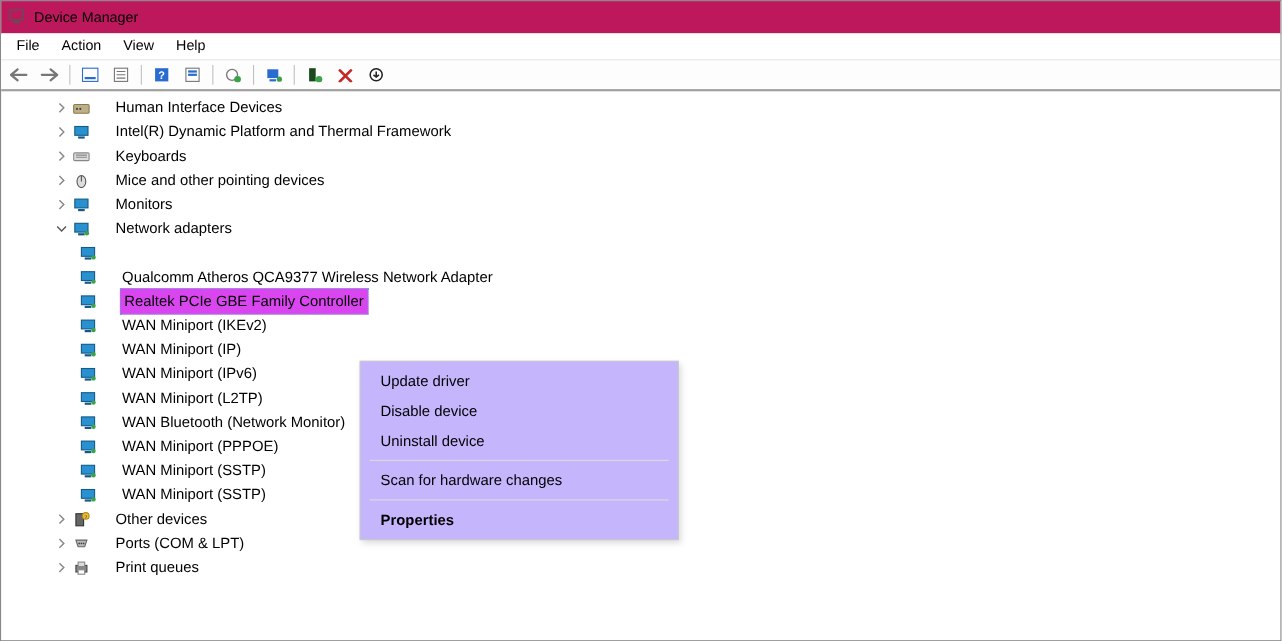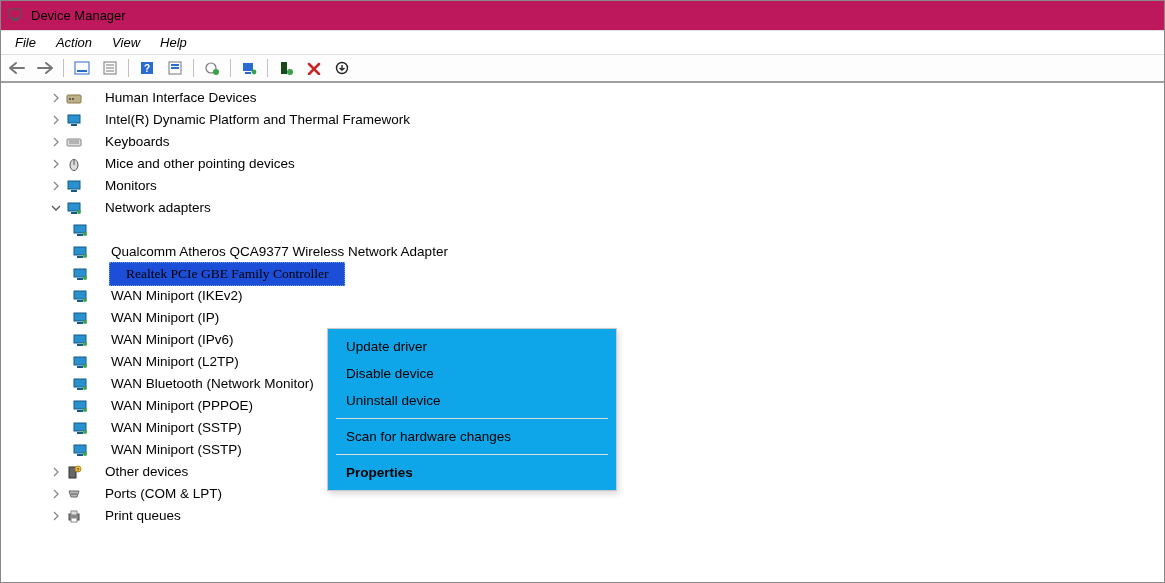--- a/index.html
+++ b/index.html
@@ -38,25 +38,24 @@
     .titlebar .title {
       font-size: 13px;
       color: #000;
     }
 
     
     .menubar {
       height: 24px;
       background: #fff;
       display: flex;
-      align-items: center;
+      align-items: flex-start;
       padding: 0 4px;
       gap: 0;
       border-bottom: 1px solid #e0e0e0;
-      font-style: italic;
     }
     .menubar .menu-item {
       padding: 2px 10px;
       color: #000;
       cursor: pointer;
     }
 
     
     .toolbar {
       height: 28px;
@@ -120,33 +119,32 @@
       justify-content: center;
       margin-right: 4px;
     }
     .node-icon svg { display:block; }
     .node-label {
       padding: 0 2px;
       cursor: default;
       margin-left: 16px;
     }
     .node-label.selected {
-      background: #1d4ed8;
+      background: #d946ef;
       border: 1px dotted #6aa0d8;
-      padding: 0 16px;
-      font-family: Liberation Serif, serif;
+      padding: 0 3px;
     }
     .l1 { padding-left: 40px; }
     .l2 { padding-left: 60px; }
     .l2 .leaf-twisty { width: 0; }
 
     
     .context-menu {
       position: absolute;
-      background: #0ea5e9;
+      background: #c4b5fd;
       border: 1px solid #c8c8c8;
       box-shadow: 2px 3px 6px rgba(0,0,0,0.15);
       padding: 4px 0;
       width: 290px;
       font-size: 13.5px;
     }
     .context-menu .ctx-item {
       padding: 6px 18px;
       cursor: pointer;
       color: #000;

